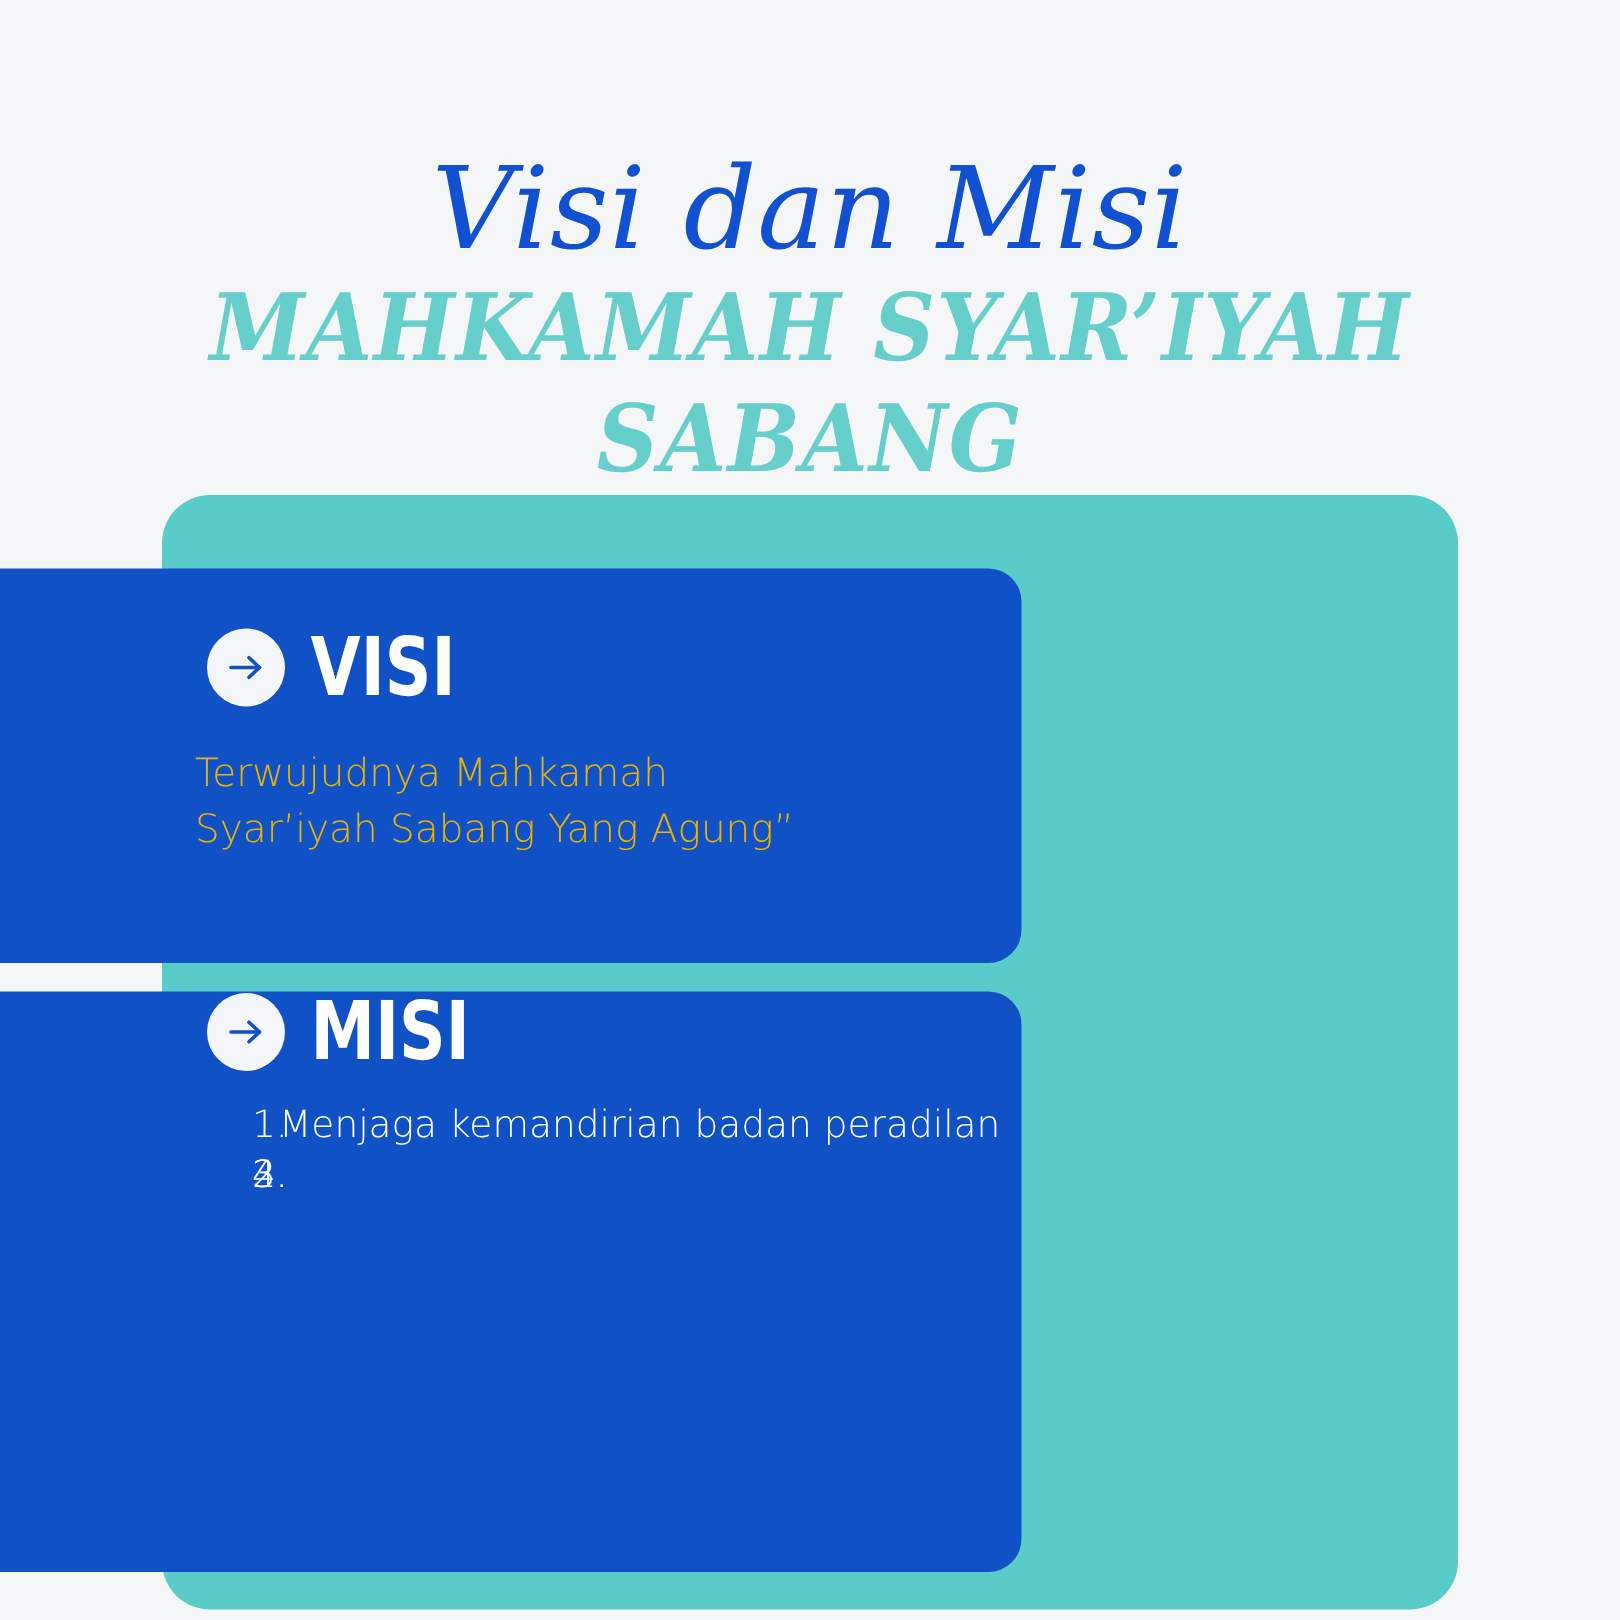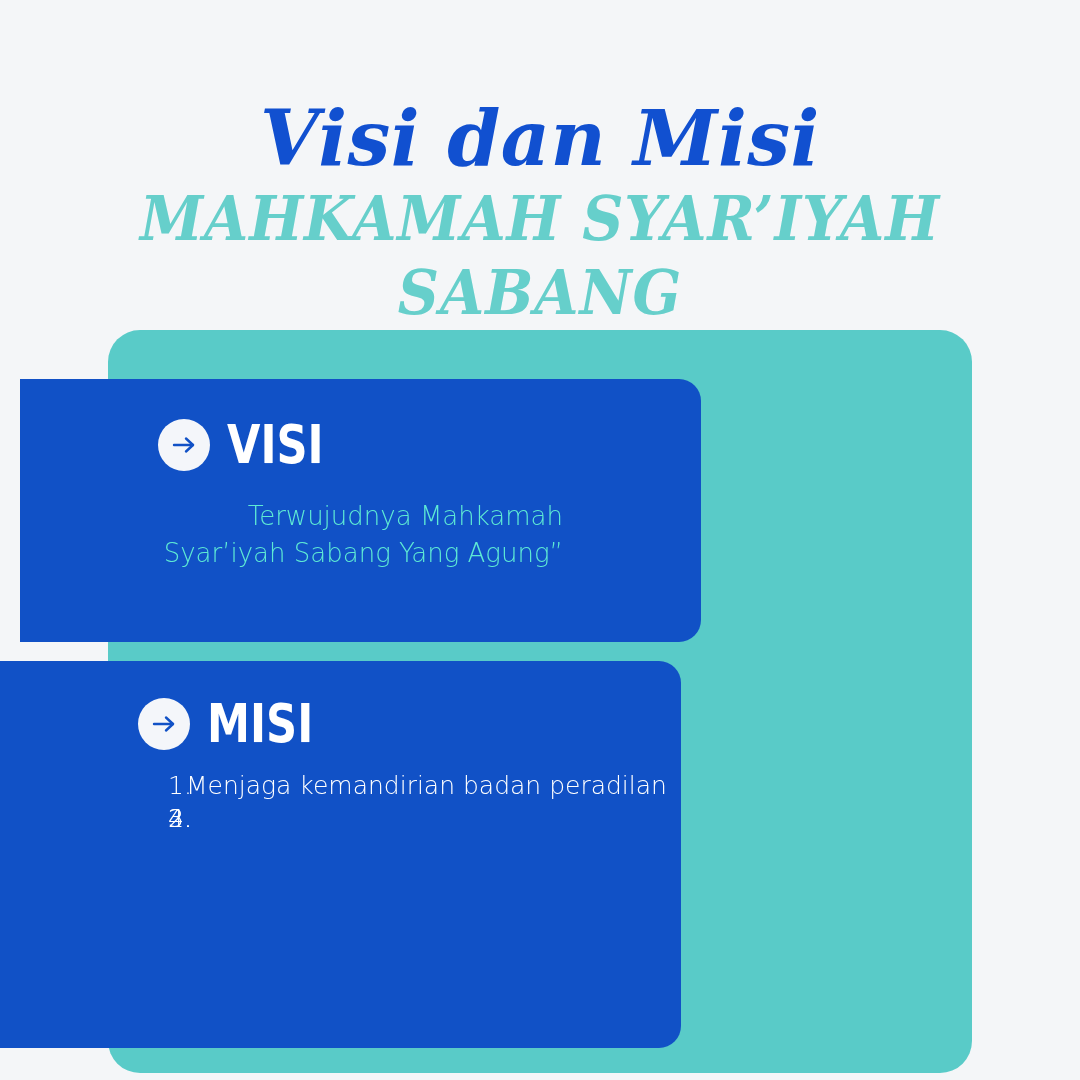--- a/index.html
+++ b/index.html
@@ -24,21 +24,21 @@
   
   .heading {
     position: absolute;
     left: 0;
     top: 96px;
     width: 1080px;
     text-align: center;
   }
   .title-main {
     font-family: "DejaVu Serif", "Liberation Serif", serif;
-    font-weight: bold;
+    font-weight: normal;
     font-style: italic;
     font-size: 76px;
     line-height: 86px;
     color: #1150D0;
     letter-spacing: 0.5px;
     margin: 0;
     white-space: nowrap;
   }
   .title-sub {
     font-family: "DejaVu Serif", "Liberation Serif", serif;
@@ -73,36 +73,35 @@
     left: 0;
     width: 681px;
     background: #1151C6;
     border-top-right-radius: 22px;
     border-bottom-right-radius: 22px;
     box-sizing: border-box;
   }
   .card-visi {
     top: 379px;
     height: 263px;
-    margin-left: 20px;
   }
   .card-misi {
     top: 661px;
     height: 387px;
   }
 
   
   .card-head {
     display: flex;
     align-items: center;
     gap: 17px;
     padding-left: 138px;
   }
   .card-visi .card-head { padding-top: 39px; }
-  .card-misi .card-head { padding-top: 36px; }
+  .card-misi .card-head { }
 
   .arrow-badge {
     width: 52px;
     height: 52px;
     border-radius: 50%;
     background: #F4F6FA;
     display: flex;
     align-items: center;
     justify-content: center;
     flex: 0 0 auto;
@@ -120,22 +119,22 @@
     transform-origin: left center;
     white-space: nowrap;
   }
 
   
   .visi-body {
     margin: 26px 0 0 0;
     padding: 0 138px 0 130px;
     font-size: 26px;
     line-height: 37px;
-    color: #5eead4;
-    text-align: right;
+    color: #eab308;
+    text-align: left;
     font-family: "DejaVu Sans", "Liberation Sans", sans-serif;
     font-weight: 300;
   }
 
   
   .misi-list {
     margin: 18px 0 0 0;
     padding: 0 10px 0 168px;
     list-style: none;
   }

